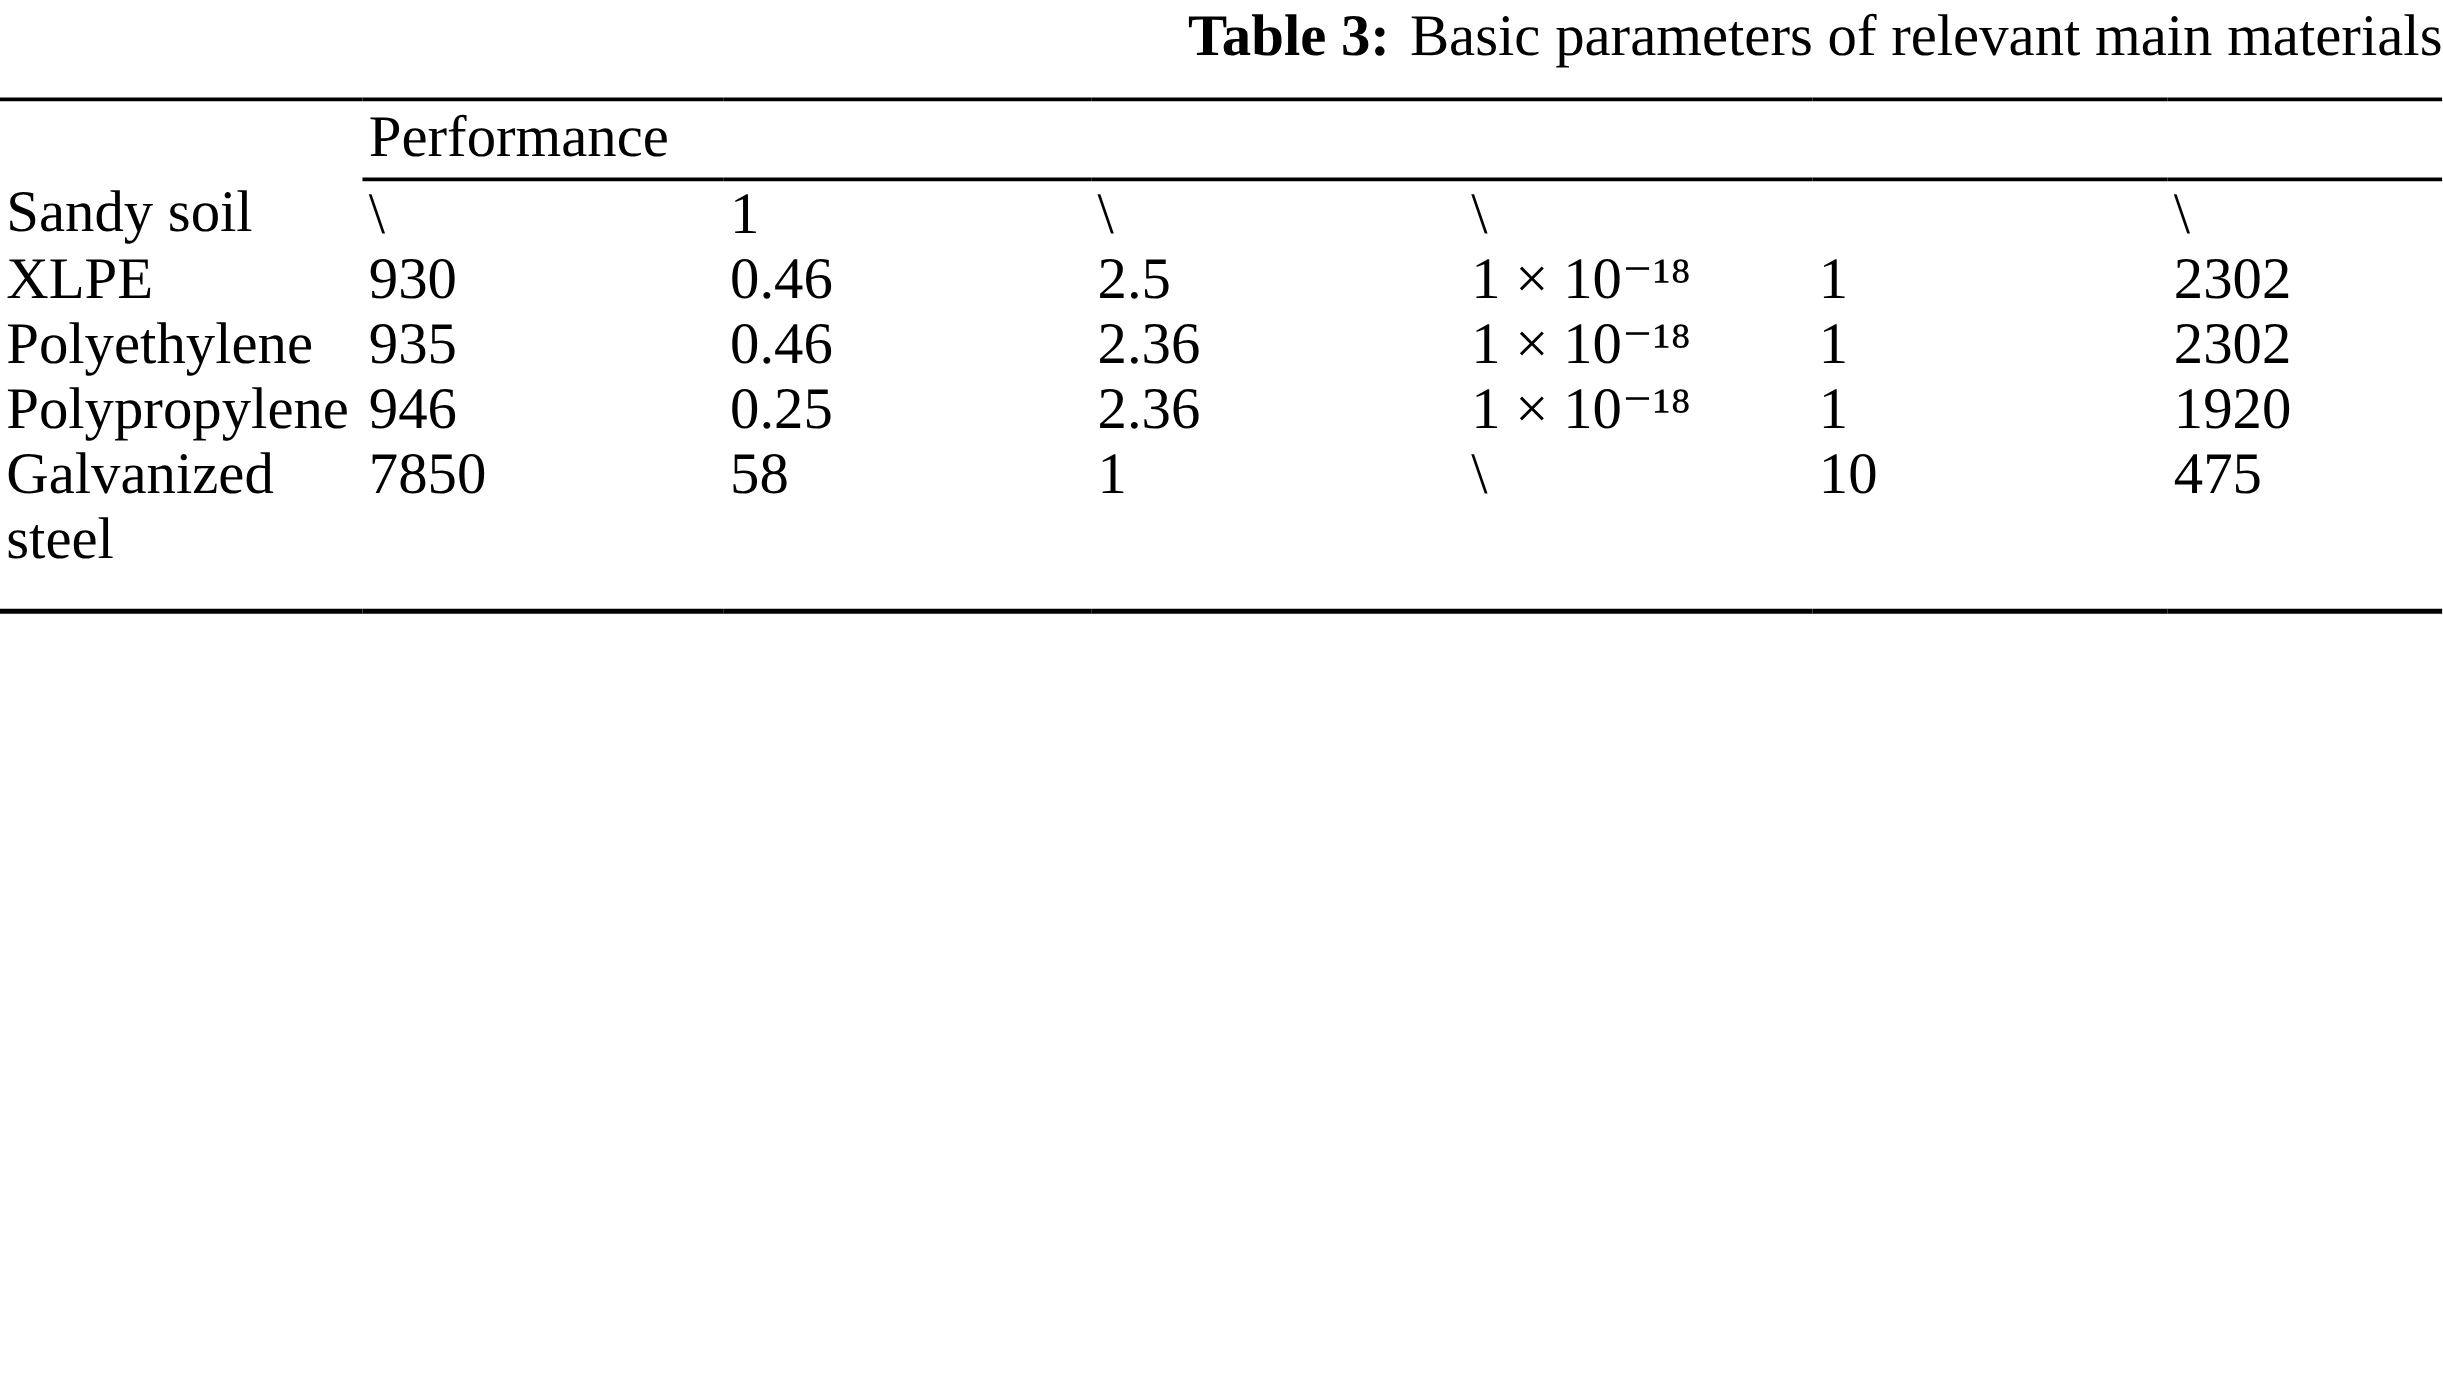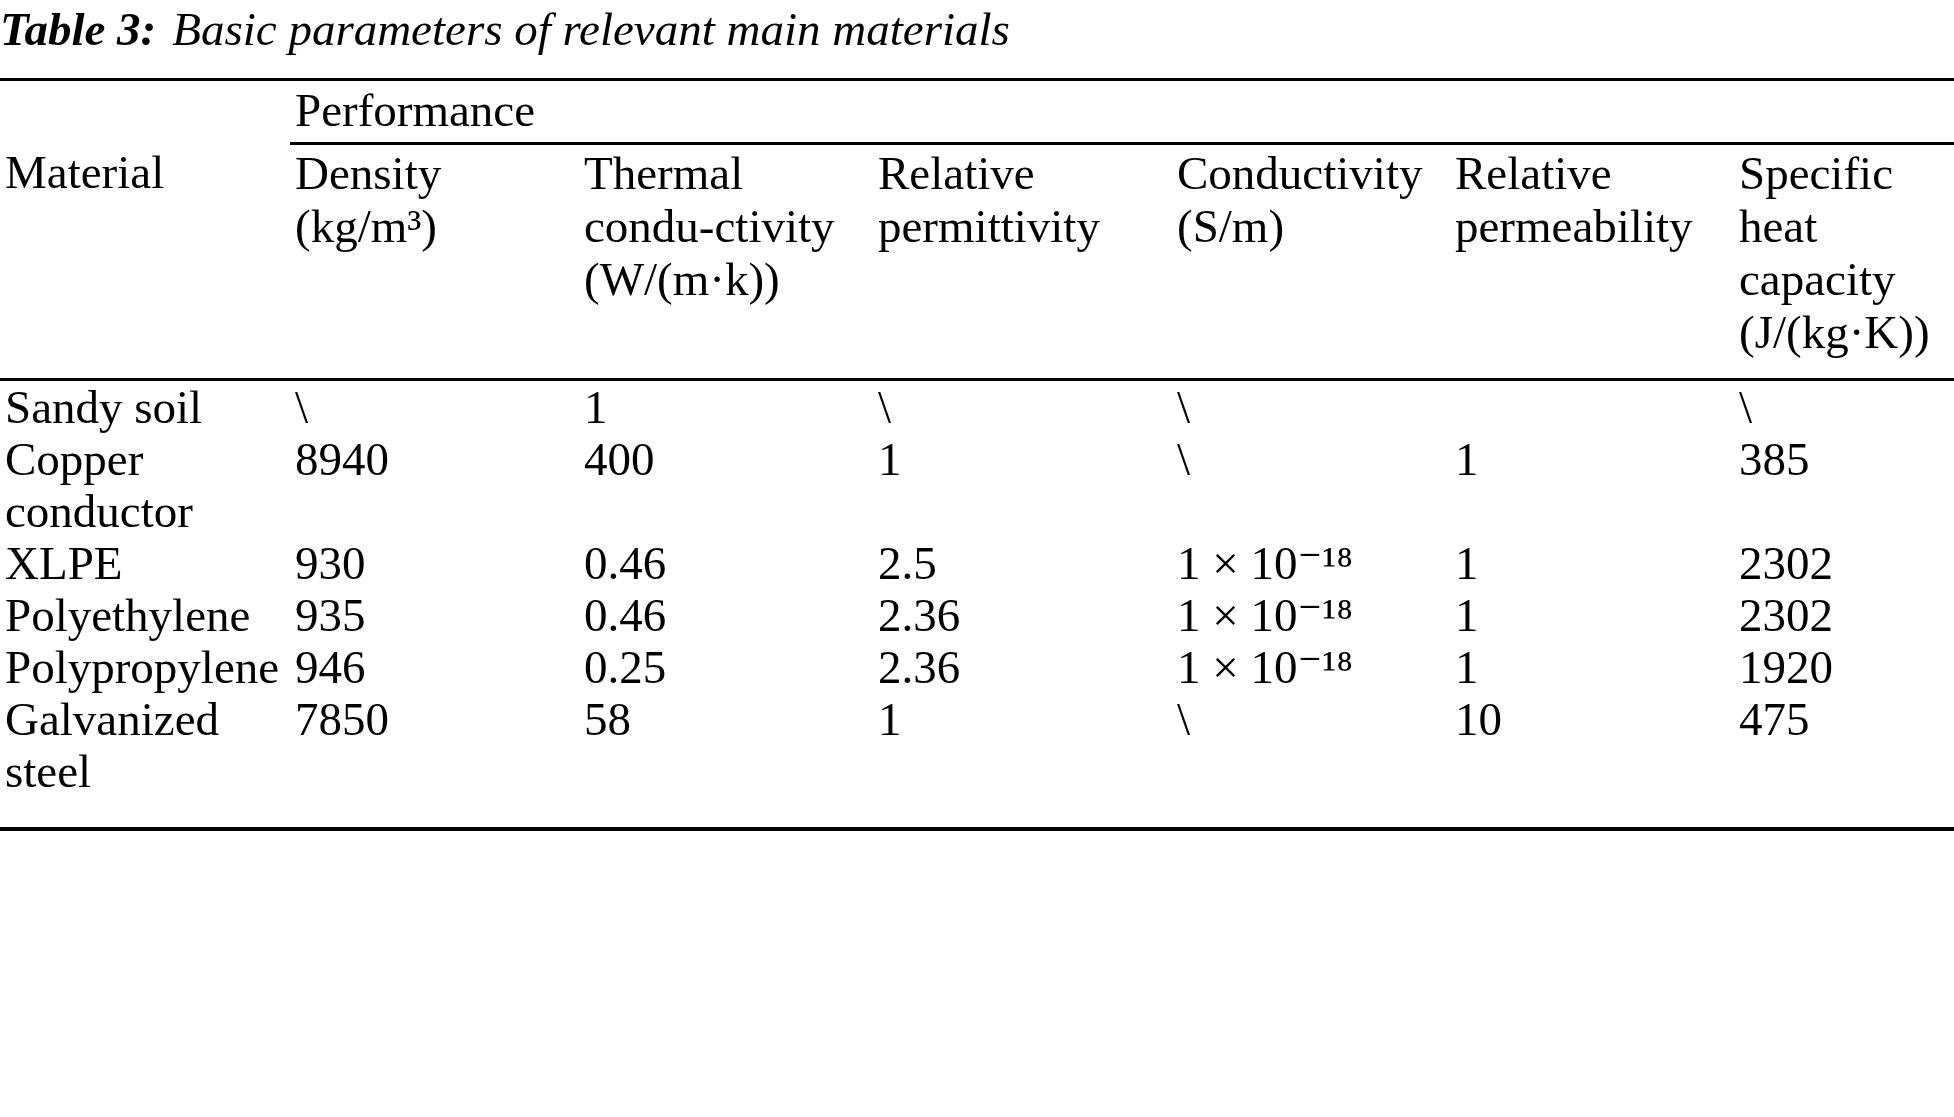--- a/index.html
+++ b/index.html
@@ -11,24 +11,23 @@
     color: #000000;
     font-family: "Liberation Serif", "DejaVu Serif", serif;
     font-size: 47px;
     overflow: hidden;
   }
   .caption {
     position: absolute;
     top: 1px;
     left: 0;
     width: 100%;
-    text-align: left;
+    text-align: right;
     line-height: 56px;
     white-space: nowrap;
-    font-style: italic;
   }
   .caption .caption-label { font-weight: bold; margin-right: 16px; }
   table.materials {
     position: absolute;
     top: 78px;
     left: 0;
     width: 1954px;
     border-collapse: collapse;
     table-layout: fixed;
     border-top: 3px solid #000;
@@ -76,60 +75,32 @@
         <col style="width:284px">
         <col style="width:220px">
     </colgroup>
 
     <tbody>
         <tr class="group-row">
       <td class="group-spacer"></td>
       <td class="group-cell" colspan="6">Performance</td>
     </tr>
 
-    <tr class="header-row">
-      <td>Material</td>
-      <td>Density
-(kg/m³)</td>
-      <td>Thermal
-condu-ctivity
-(W/(m·k))</td>
-      <td>Relative
-permittivity</td>
-      <td>Conductivity
-(S/m)</td>
-      <td>Relative
-permeability</td>
-      <td>Specific
-heat
-capacity
-(J/(kg·K))</td>
-    </tr>
 
 
     <tr>
       <td>Sandy soil</td>
       <td>\</td>
       <td>1</td>
       <td>\</td>
       <td>\</td>
       <td></td>
       <td>\</td>
     </tr>
 
-    <tr>
-      <td>Copper
-conductor</td>
-      <td>8940</td>
-      <td>400</td>
-      <td>1</td>
-      <td>\</td>
-      <td>1</td>
-      <td>385</td>
-    </tr>
 
     <tr>
       <td>XLPE</td>
       <td>930</td>
       <td>0.46</td>
       <td>2.5</td>
       <td>1 × 10⁻¹⁸</td>
       <td>1</td>
       <td>2302</td>
     </tr>

